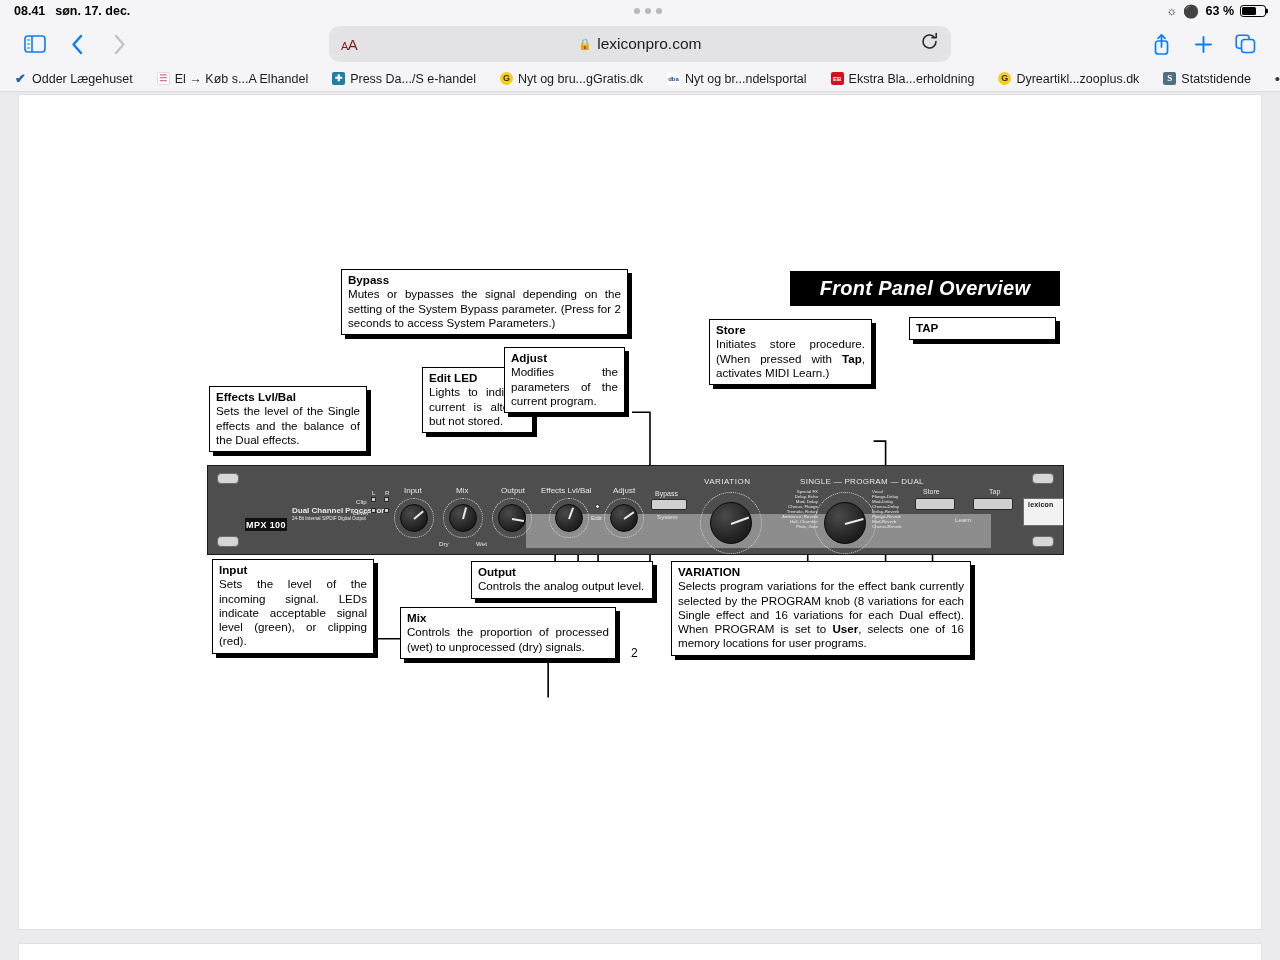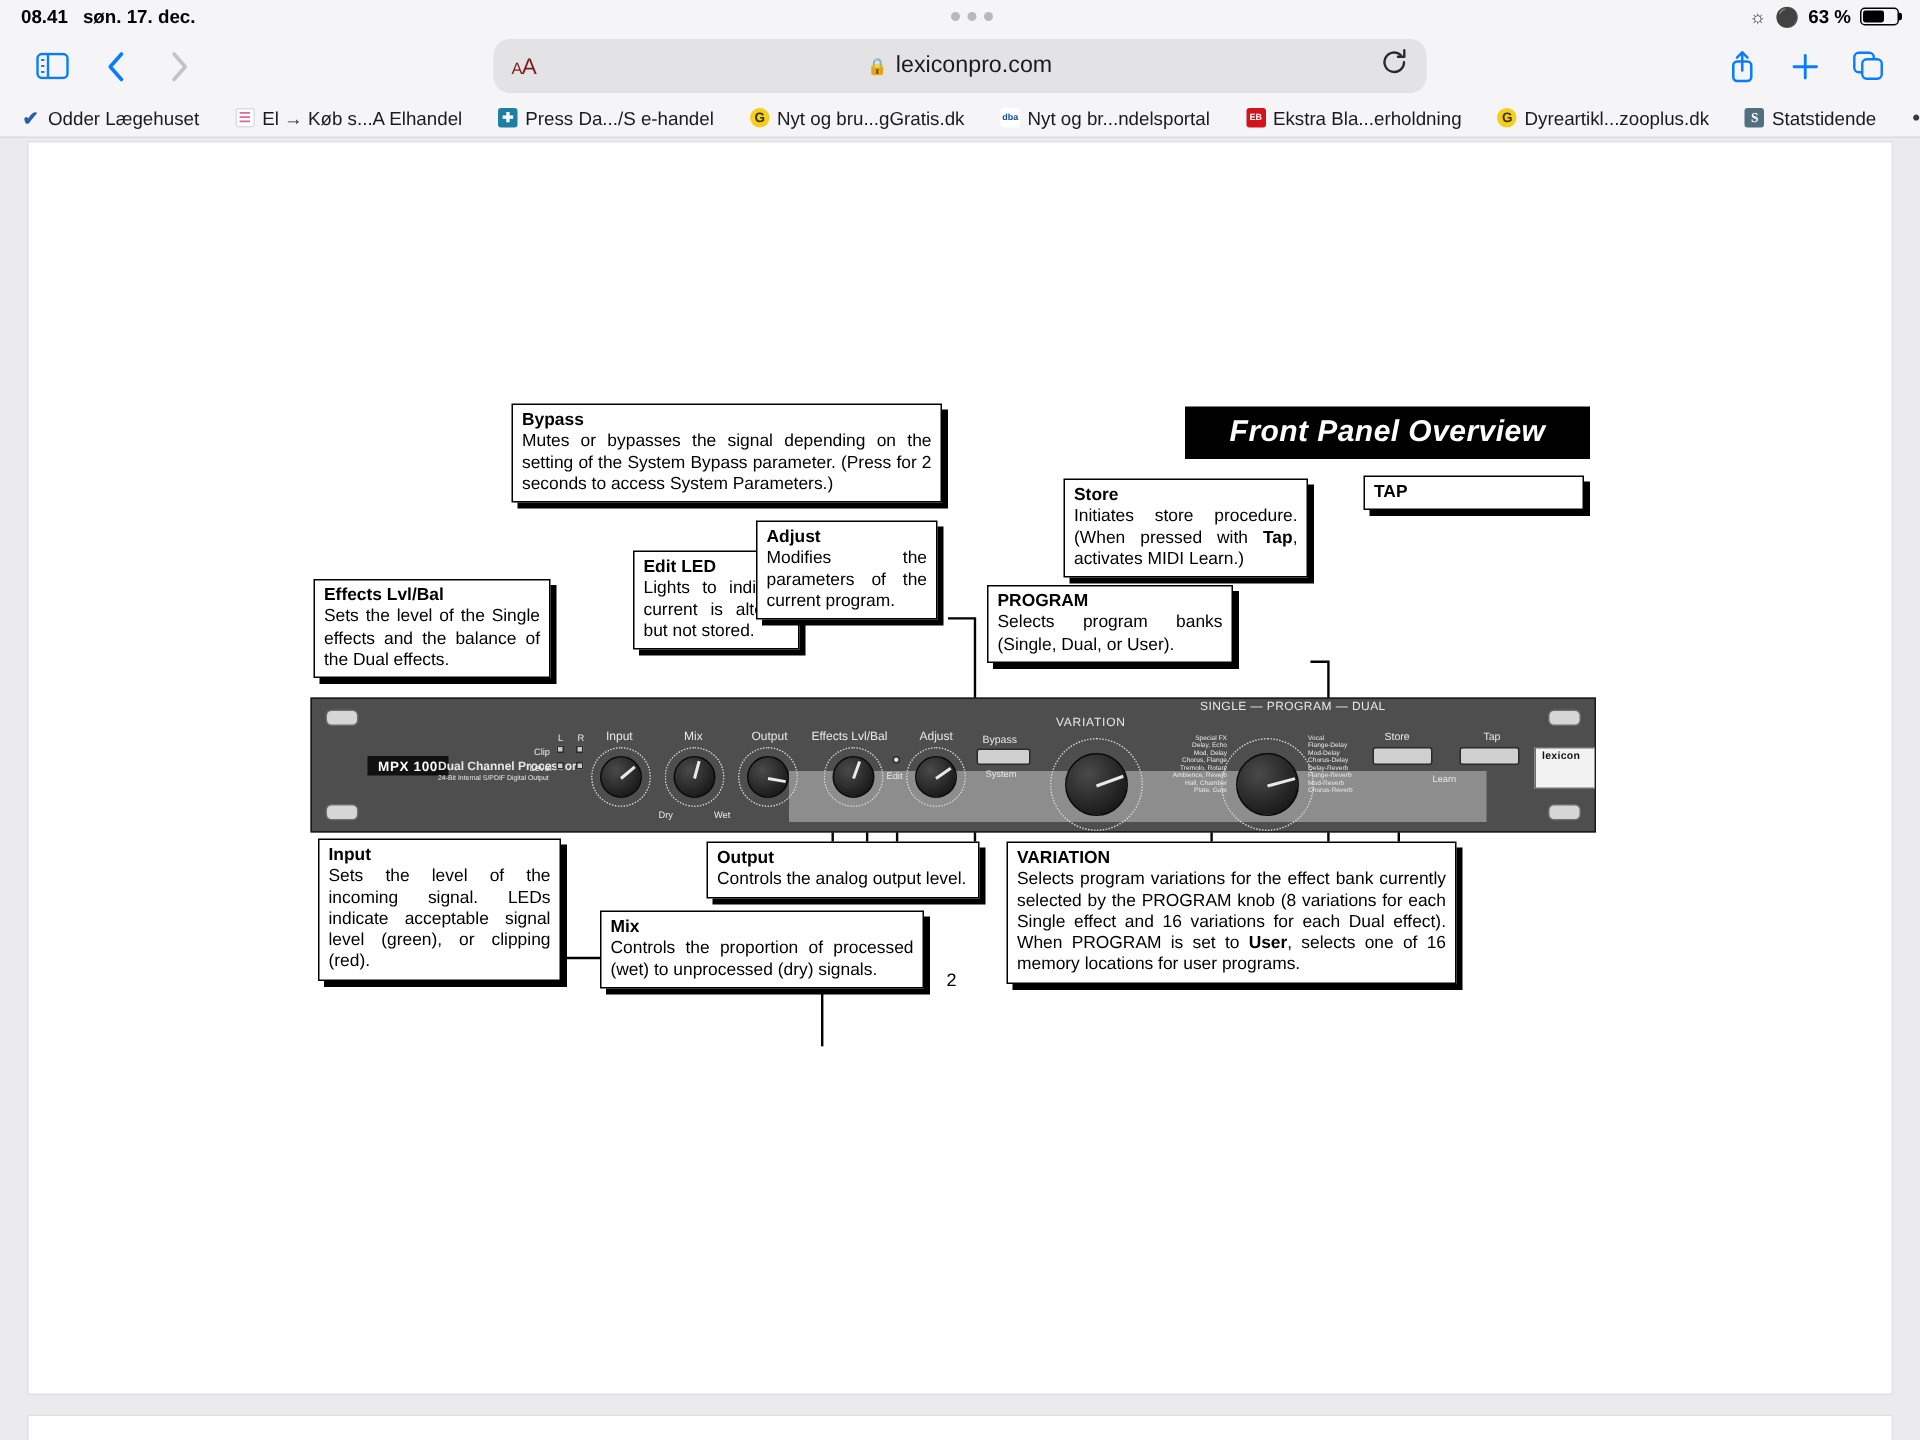--- a/index.html
+++ b/index.html
@@ -370,24 +370,20 @@
       <div class="callout" data-name="callout-adjust" style="left:485px; top:252px; width:121px;">
         <span class="hd" data-name="callout-heading">Adjust</span>
         <span class="bd" data-name="callout-body">Modifies the parameters of the current program.</span>
       </div>
 
       <div class="callout" data-name="callout-effects-lvl-bal" style="left:190px; top:291px; width:158px;">
         <span class="hd" data-name="callout-heading">Effects Lvl/Bal</span>
         <span class="bd" data-name="callout-body">Sets the level of the Single effects and the balance of the Dual effects.</span>
       </div>
 
-      <div class="callout" data-name="callout-program" style="left:639px; top:295px; width:164px;">
-        <span class="hd" data-name="callout-heading">PROGRAM</span>
-        <span class="bd" data-name="callout-body">Selects program banks (Single, Dual, or User).</span>
-      </div>
 
       <div class="callout" data-name="callout-input" style="left:193px; top:464px; width:162px;">
         <span class="hd" data-name="callout-heading">Input</span>
         <span class="bd" data-name="callout-body">Sets the level of the incoming signal. LEDs indicate acceptable signal level (green), or clipping (red).</span>
       </div>
 
       <div class="callout" data-name="callout-output" style="left:452px; top:466px; width:182px;">
         <span class="hd" data-name="callout-heading">Output</span>
         <span class="bd" data-name="callout-body">Controls the analog output level.</span>
       </div>
@@ -406,21 +402,21 @@
 
       <div id="panel" data-name="device-front-panel" style="left:188px; top:370px; width:857px; height:90px;">
         <div id="panel-inner" data-name="panel-inner">
           <div id="panel-band" data-name="panel-lower-band"></div>
 
           <div class="rack-ear" data-name="rack-ear-top-left" style="left:9px; top:7px;"></div>
           <div class="rack-ear" data-name="rack-ear-bottom-left" style="left:9px; bottom:7px;"></div>
           <div class="rack-ear" data-name="rack-ear-top-right" style="right:9px; top:7px;"></div>
           <div class="rack-ear" data-name="rack-ear-bottom-right" style="right:9px; bottom:7px;"></div>
 
-          <div class="logo-plate" data-name="model-plate" style="left:37px; top:38px; width:54px; height:13px;">
+          <div class="logo-plate" data-name="model-plate" style="left:37px; top:52px; width:42px; height:13px;">
             <span data-name="model-name">MPX 100</span>
           </div>
           <div class="panel-txt" data-name="model-subtitle" style="left:84px; top:40px; font-size:8px; font-weight:bold;">
             <span data-name="model-subtitle-text">Dual Channel Processor</span>
           </div>
           <div class="panel-txt" data-name="model-subtitle2" style="left:84px; top:50px; font-size:4.6px;">
             <span data-name="model-subtitle2-text">24-Bit Internal S/PDIF Digital Output</span>
           </div>
 
           <div class="panel-txt" data-name="clip-label" style="left:148px; top:32px;">
@@ -488,21 +484,21 @@
           <div class="panel-txt" data-name="bypass-system-label" style="left:449px; top:47px;">
             <span data-name="bypass-system-text">System</span>
           </div>
 
           <div class="panel-txt" data-name="variation-knob-label" style="left:496px; top:11px; font-size:8px; letter-spacing:.5px;">
             <span data-name="variation-label-text">VARIATION</span>
           </div>
           <div class="knob-ring" data-name="variation-knob-ring" style="left:492px; top:26px; width:62px; height:62px; border-style:dotted;"></div>
           <div class="knob" data-name="variation-knob" style="left: 502px; top: 36px; width: 42px; height: 42px; --a: -20deg;"></div>
 
-          <div class="panel-txt" data-name="program-knob-label" style="left:592px; top:0; font-size:8px; letter-spacing:.3px;">
+          <div class="panel-txt" data-name="program-knob-label" style="left:592px; top:11px; font-size:8px; letter-spacing:.3px;">
             <span data-name="program-label-text">SINGLE — PROGRAM — DUAL</span>
           </div>
           <div class="knob-ring" data-name="program-knob-ring" style="left:606px; top:26px; width:62px; height:62px; border-style:dotted;"></div>
           <div class="knob" data-name="program-knob" style="left: 616px; top: 36px; width: 42px; height: 42px; --a: -15deg;"></div>
           <div class="panel-txt" data-name="program-single-list" style="left:540px; top:23px; font-size:4.4px; text-align:right; width:70px;">
             Special FX<br>Delay, Echo<br>Mod, Delay<br>Chorus, Flange<br>Tremolo, Rotary<br>Ambience, Reverb<br>Hall, Chamber<br>Plate, Gate
           </div>
           <div class="panel-txt" data-name="program-dual-list" style="left:664px; top:23px; font-size:4.4px;">
             Vocal<br>Flange-Delay<br>Mod-Delay<br>Chorus-Delay<br>Delay-Reverb<br>Flange-Reverb<br>Mod-Reverb<br>Chorus-Reverb
           </div>

